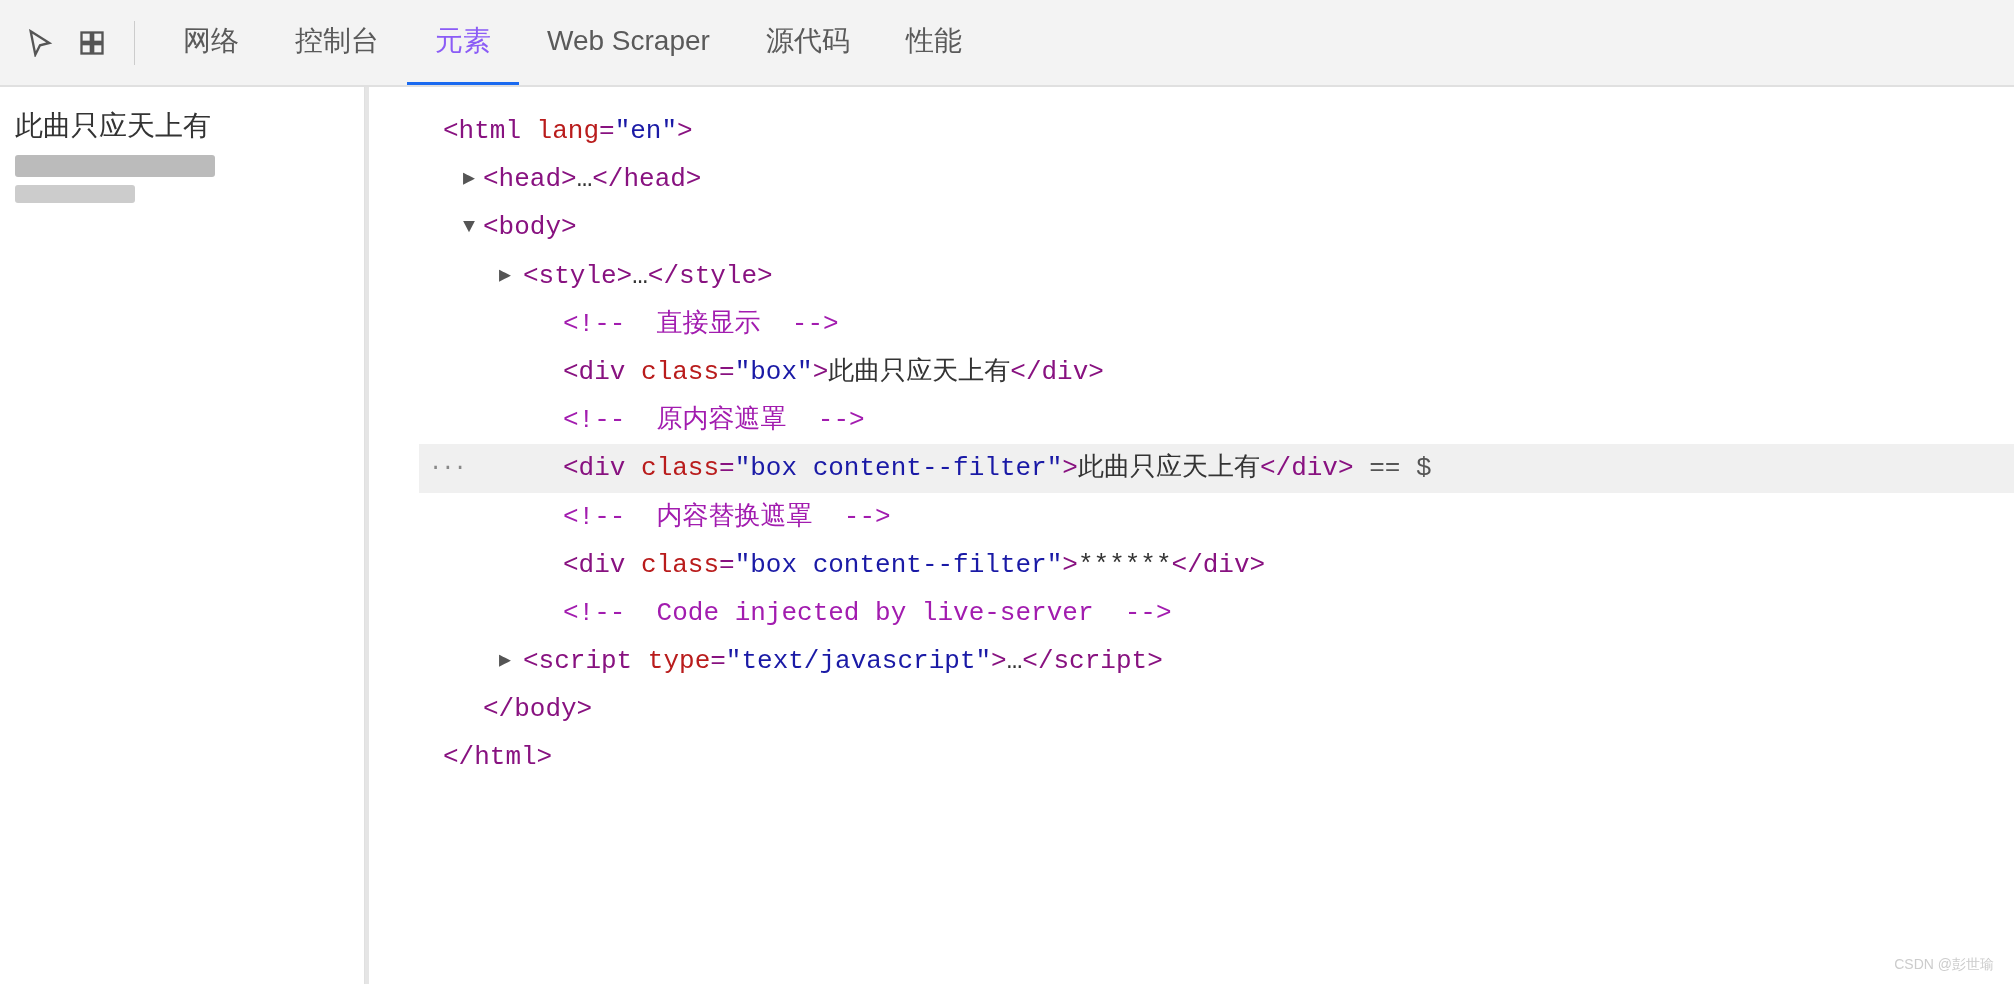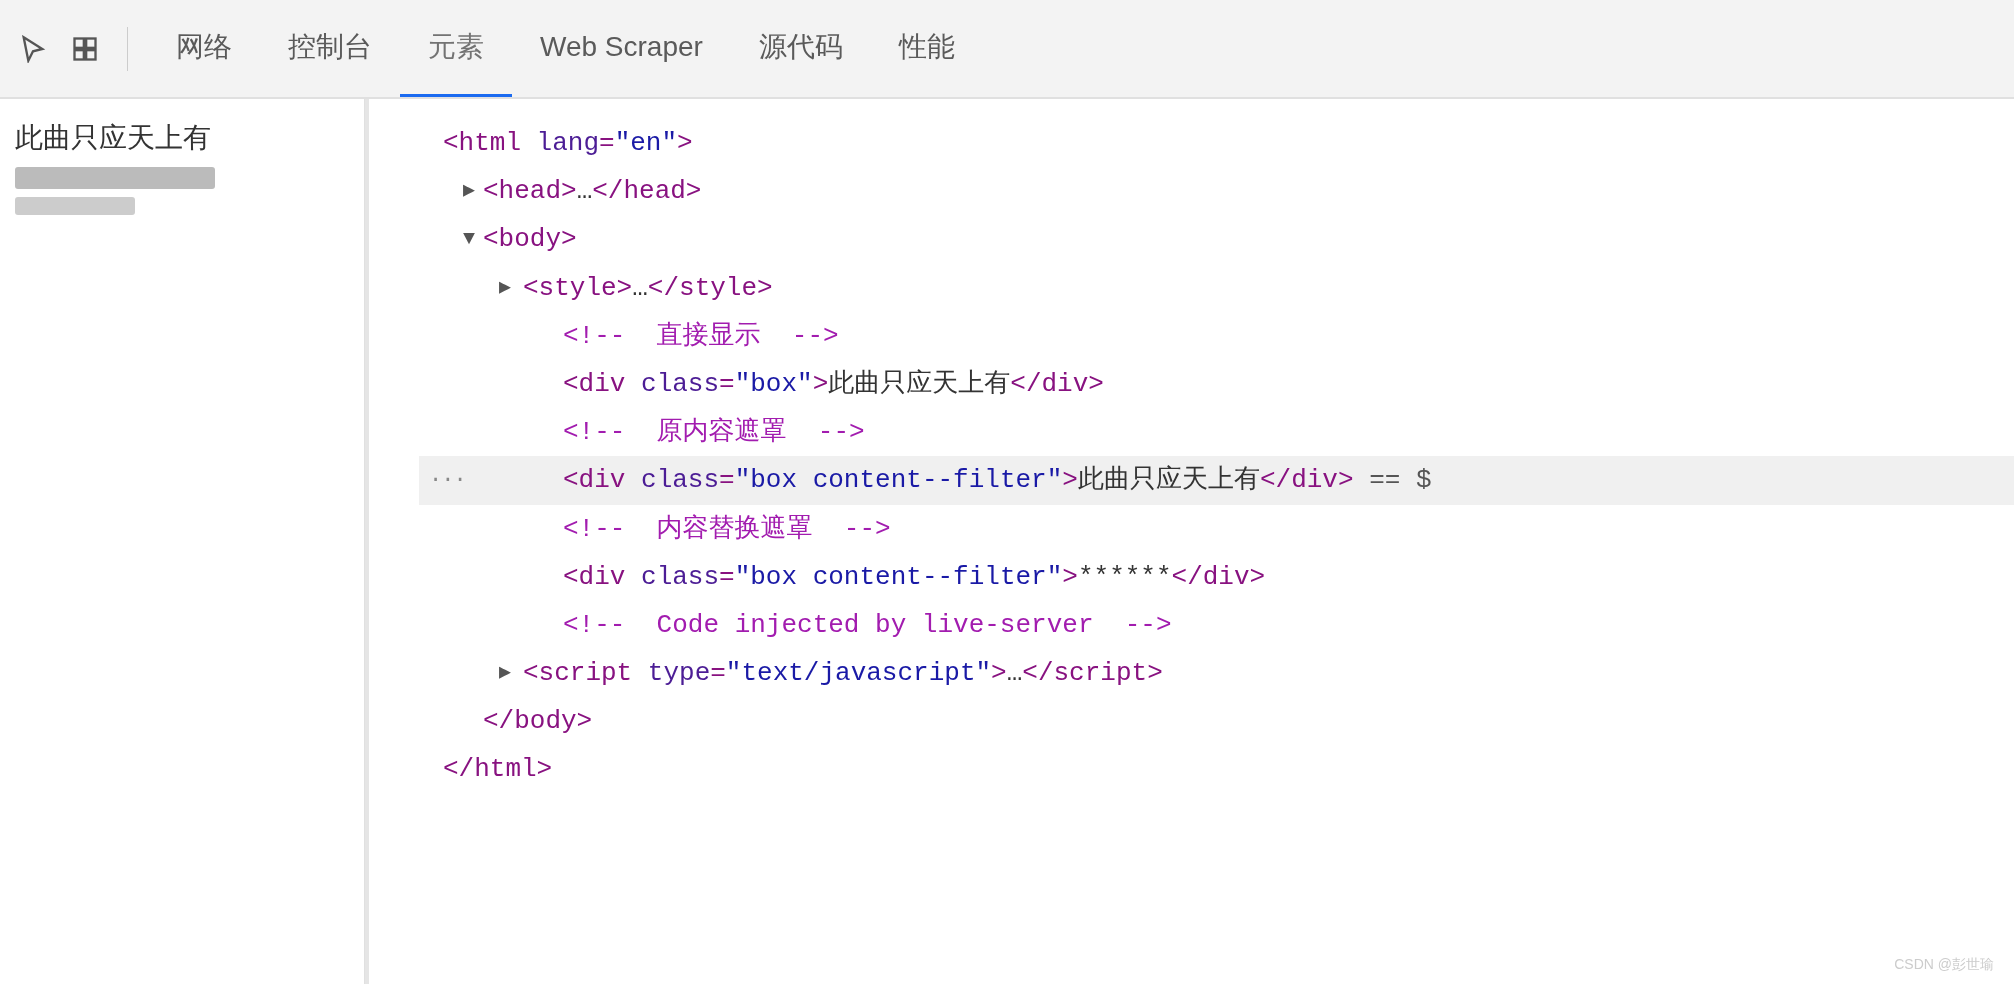--- a/index.html
+++ b/index.html
@@ -15,24 +15,24 @@
       flex-direction: column;
       width: 2014px;
       min-height: 984px;
       overflow: hidden;
     }
 
     
     .devtools-toolbar {
       display: flex;
       align-items: center;
-      height: 99px;
+      height: 87px;
       border-bottom: 2px solid #e0e0e0;
       background: #f3f3f3;
-      padding: 0 11px;
+      padding: 0 18px;
       flex-shrink: 0;
     }
 
     .toolbar-icons {
       display: flex;
       align-items: center;
       gap: 8px;
       margin-right: 20px;
       padding-right: 20px;
       border-right: 1px solid #ccc;
@@ -65,21 +65,21 @@
       padding: 0 28px;
       font-size: 28px;
       color: #5a5a5a;
       cursor: pointer;
       border-bottom: 3px solid transparent;
       white-space: nowrap;
       font-weight: 400;
     }
 
     .tab.active {
-      color: #737373;
+      color: #8b5cf6;
       border-bottom: 3px solid #1a6af0;
       font-weight: 500;
     }
 
     
     .main-content {
       display: flex;
       flex: 1;
       background: #ffffff;
       border-radius: 13px;
@@ -162,21 +162,21 @@
     .expand-arrow.collapsed::before {
       content: '▶';
     }
 
     .expand-arrow.none {
       visibility: hidden;
     }
 
     
     .tag { color: #881280; } 
-    .attr-name { color: #4c1d95; } 
+    .attr-name { color: #b91c1c; } 
     .attr-value { color: #1a1aa6; } 
     .text-content { color: #333333; }
     .comment { color: #a21caf; } 
     .ellipsis { color: #333333; }
     .equals-sign { color: #555; }
 
     
     .line-dots {
       position: absolute;
       left: 10px;

